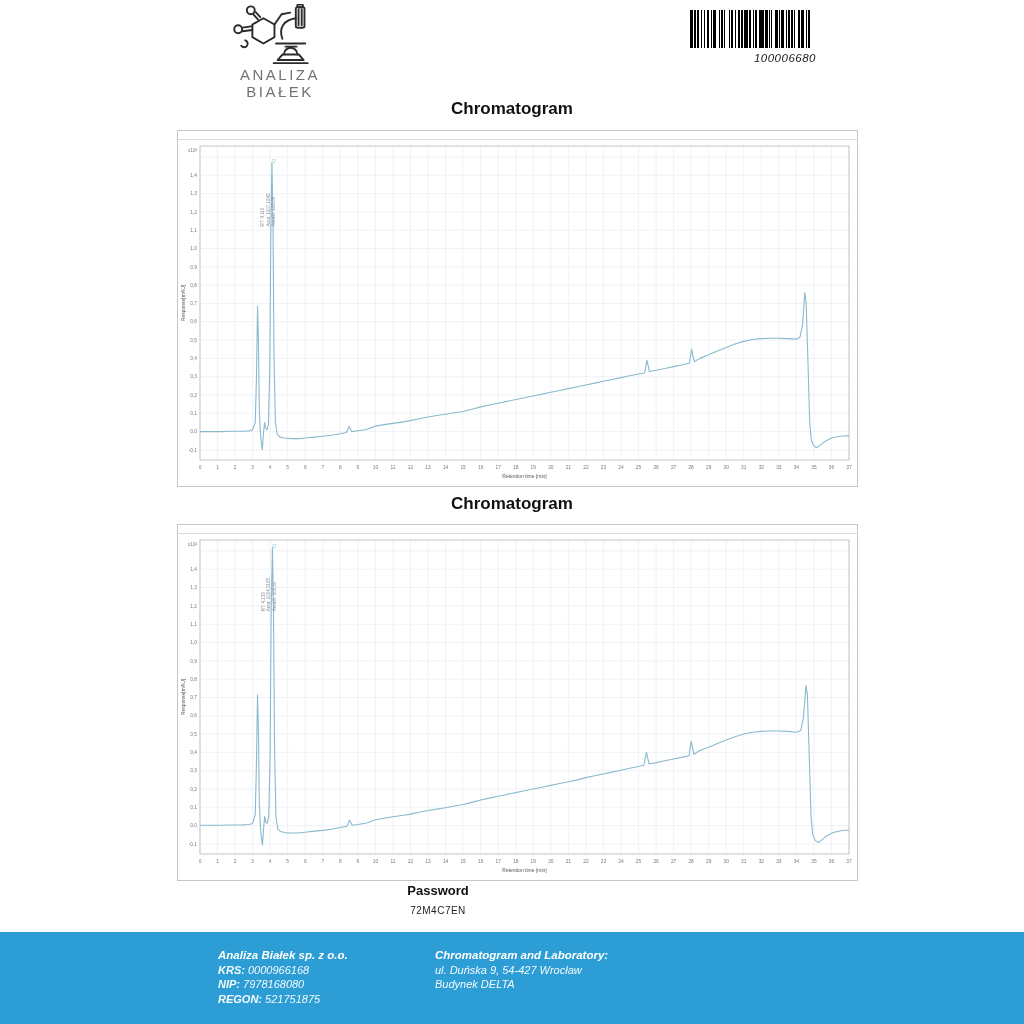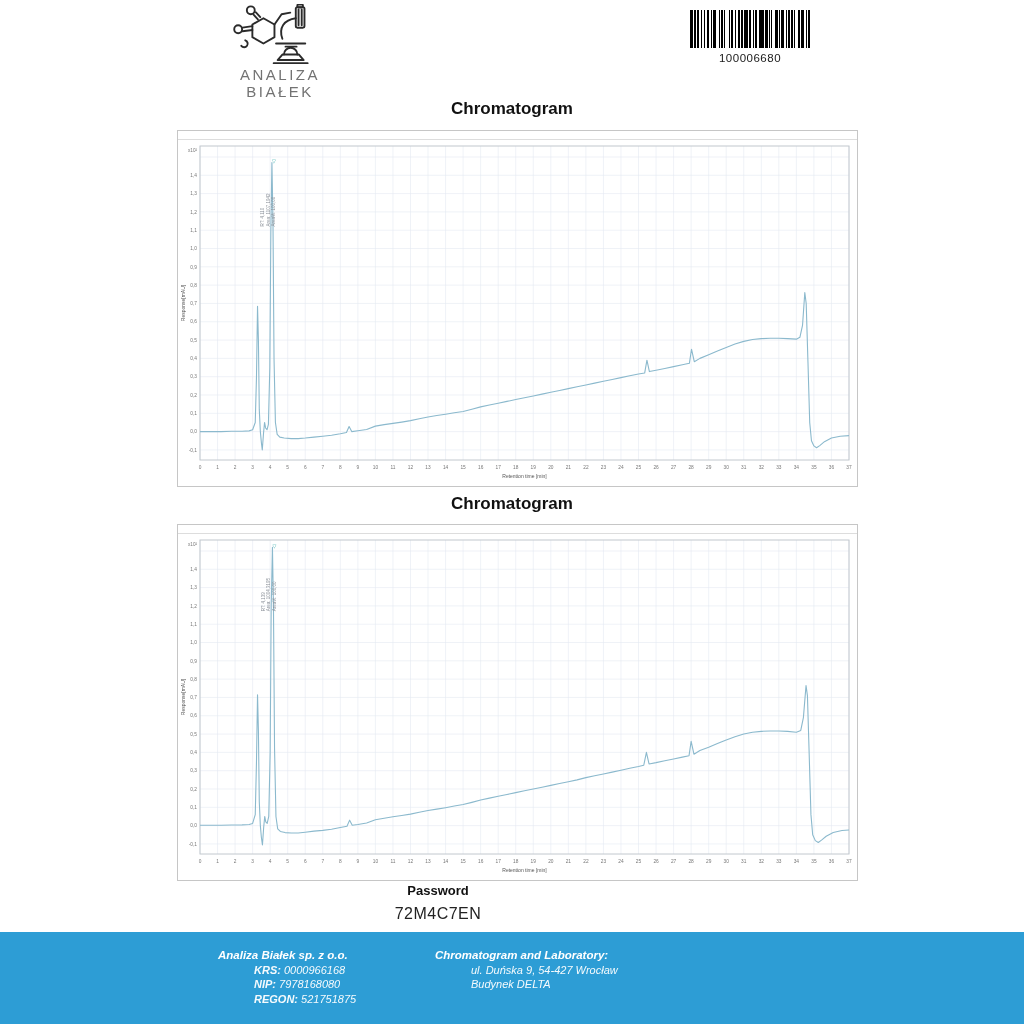--- a/index.html
+++ b/index.html
@@ -5,44 +5,44 @@
   html,body{margin:0;padding:0;background:#fff;}
   .page{position:relative;width:1024px;height:1024px;background:#ffffff;
         font-family:"Liberation Sans",sans-serif;overflow:hidden;}
 
   
   .logo{position:absolute;left:205px;top:4px;width:150px;text-align:center;}
   .logo svg{display:block;margin:0 auto;}
   .logo-text{margin-top:2px;font-size:15px;letter-spacing:2.5px;color:#737373;}
 
   
-  .barcode{position:absolute;left:684px;top:10px;width:132px;text-align:center;}
+  .barcode{position:absolute;left:684px;top:10px;width:132px;text-align:right;font-style:italic;}
   .bars{display:flex;align-items:stretch;height:38px;justify-content:center;}
   .bars span{display:block;height:100%;}
   .barcode-num{margin-top:4px;font-size:11.5px;color:#1a1a1a;letter-spacing:0.5px;}
 
   
   .chart-title{position:absolute;width:1024px;text-align:center;margin:0;
                font-size:17px;font-weight:bold;color:#111;}
   .panel{position:absolute;left:177px;width:679px;background:#fff;
          border:1px solid #c6c6c6;}
   .panel-top{height:8px;border-bottom:1px solid #ddd;background:#fff;}
   .panel svg{display:block;}
   svg text{font-family:"Liberation Sans","DejaVu Sans",sans-serif;}
 
   
   .password{position:absolute;left:0;top:883px;width:876px;text-align:center;}
   .pw-label{font-size:13px;font-weight:bold;color:#111;}
-  .pw-value{margin-top:7px;font-size:16px;color:#222;letter-spacing:0.5px;}
+  .pw-value{margin-top:7px;font-size:10px;color:#222;letter-spacing:0.5px;}
 
   
   .footer{position:absolute;left:0;top:932px;width:1024px;height:92px;background:#2d9dd5;color:#fff;font-style:italic;}
   .fcol{position:absolute;top:16px;font-size:11px;line-height:14.5px;}
   .fcol .f-title{font-weight:bold;font-size:11.5px;}
-  .fcol .f-line{color:rgba(255,255,255,0.95);margin-left:36px;}
+  .fcol .f-line{color:rgba(255,255,255,0.95);}
   .f-lbl{font-weight:bold;}
   .col1{left:218px;} .col2{left:435px;} .col3{left:680px;}
 </style>
 </head>
 <body>
 
 <div class="page">
 
   <div class="logo">
     <svg width="104" height="60" viewBox="0 0 130 76" fill="none" stroke="#2b2b2b" stroke-width="2.4" stroke-linecap="round" stroke-linejoin="round">

